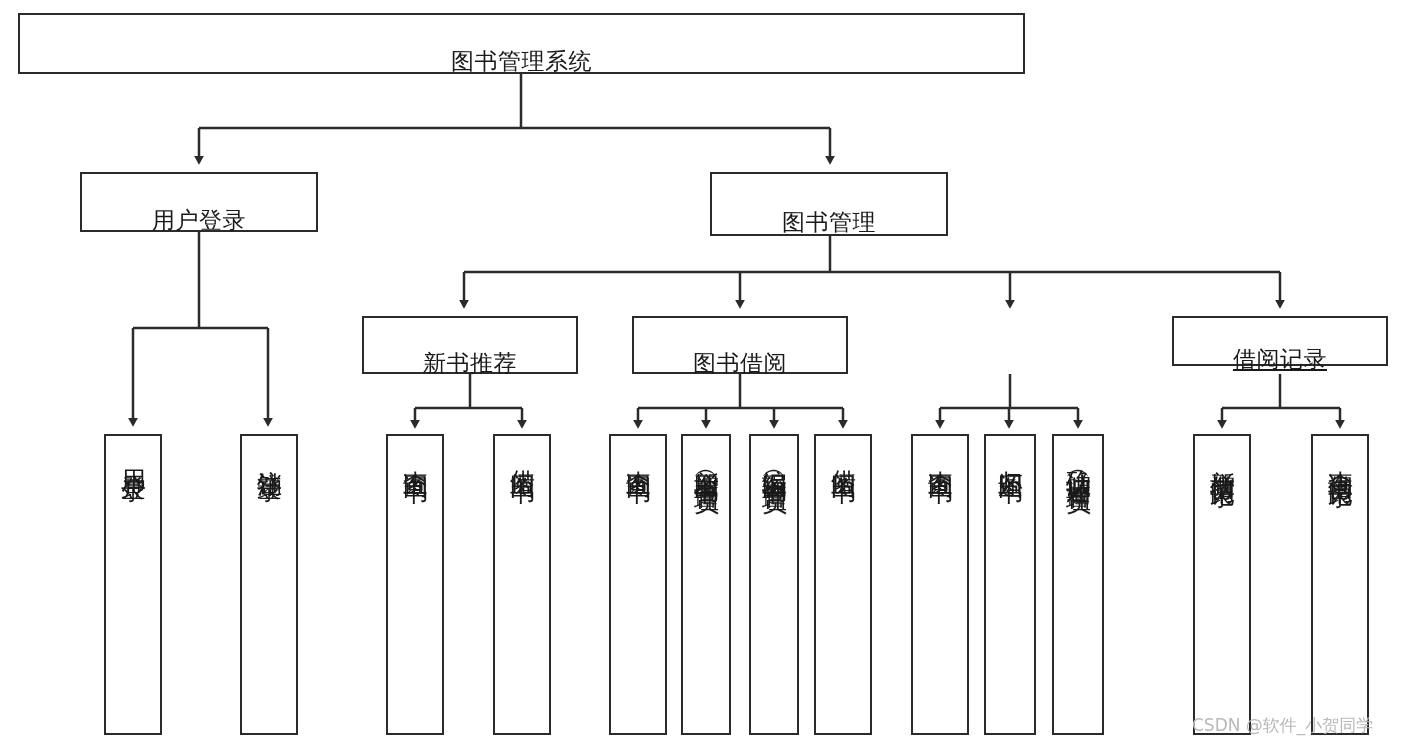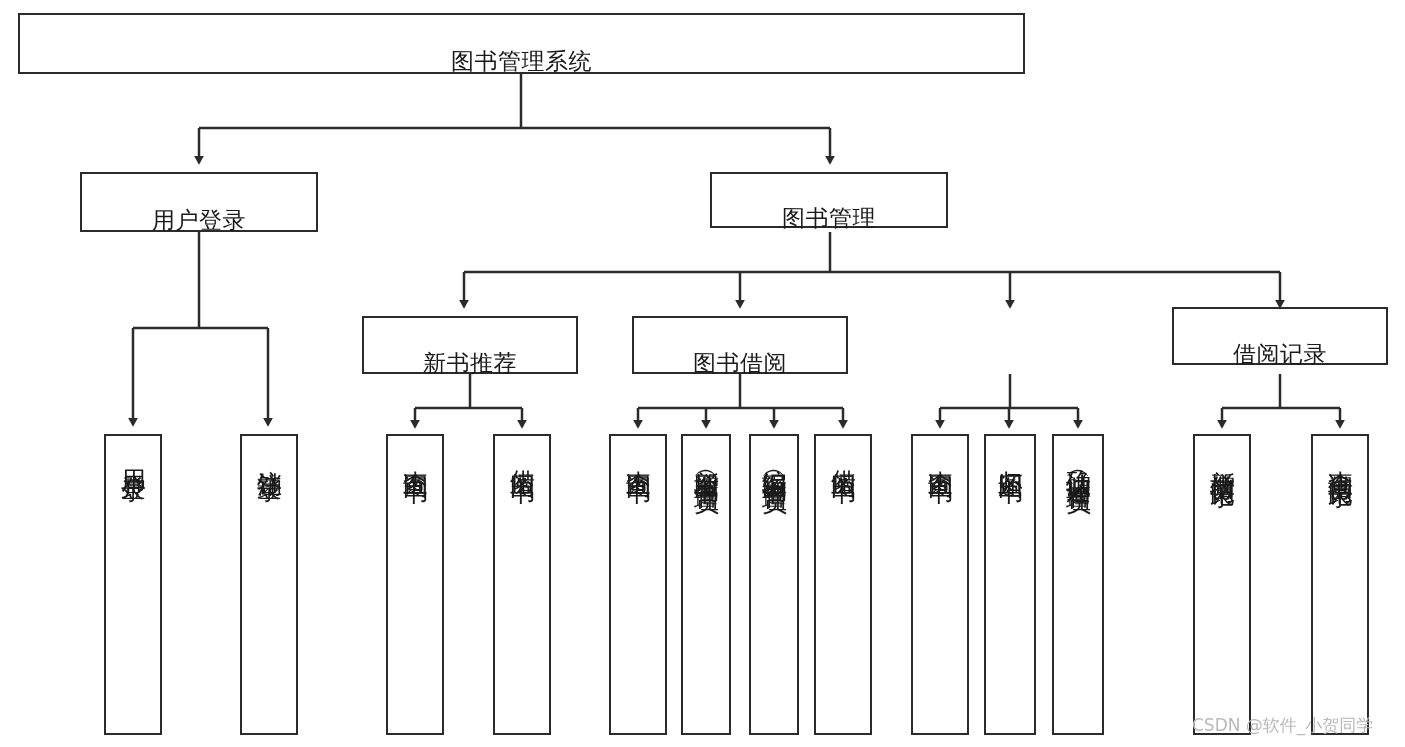--- a/index.html
+++ b/index.html
@@ -128,31 +128,31 @@
     <path d="M 1340 408 L 1340 424" stroke="#2b2b2b" stroke-width="2.5" fill="none" marker-end="url(#arrow)"></path>
   </svg>
 
   <div class="node root horiz" style="left:18px; top:13px; width:1007px; height:61px;">
     <span class="node-label">图书管理系统</span>
   </div>
 
   <div class="node horiz" style="left:80px; top:172px; width:238px; height:60px;">
     <span class="node-label">用户登录</span>
   </div>
-  <div class="node horiz" style="left:710px; top:172px; width:238px; height:56px;">
+  <div class="node horiz" style="left:710px; top:172px; width:238px; height:64px;">
     <span class="node-label">图书管理</span>
   </div>
 
   <div class="node horiz" style="left:632px; top:316px; width:216px; height:58px;">
     <span class="node-label">图书借阅</span>
   </div>
   <div class="node horiz" style="left:362px; top:316px; width:216px; height:58px;">
     <span class="node-label">新书推荐</span>
   </div>
-  <div class="node horiz" style="left:1172px; top:307px; width:216px; height:58px;">
+  <div class="node horiz" style="left:1172px; top:316px; width:216px; height:50px;text-decoration:underline;">
     <span class="node-label">借阅记录</span>
   </div>
 
   <div class="node leaf" style="left:104px; top:434px; width:58px; height:301px;">
     <span class="node-label">用户登录</span>
   </div>
   <div class="node leaf" style="left:240px; top:434px; width:58px; height:301px;">
     <span class="node-label">注销登录</span>
   </div>
 

